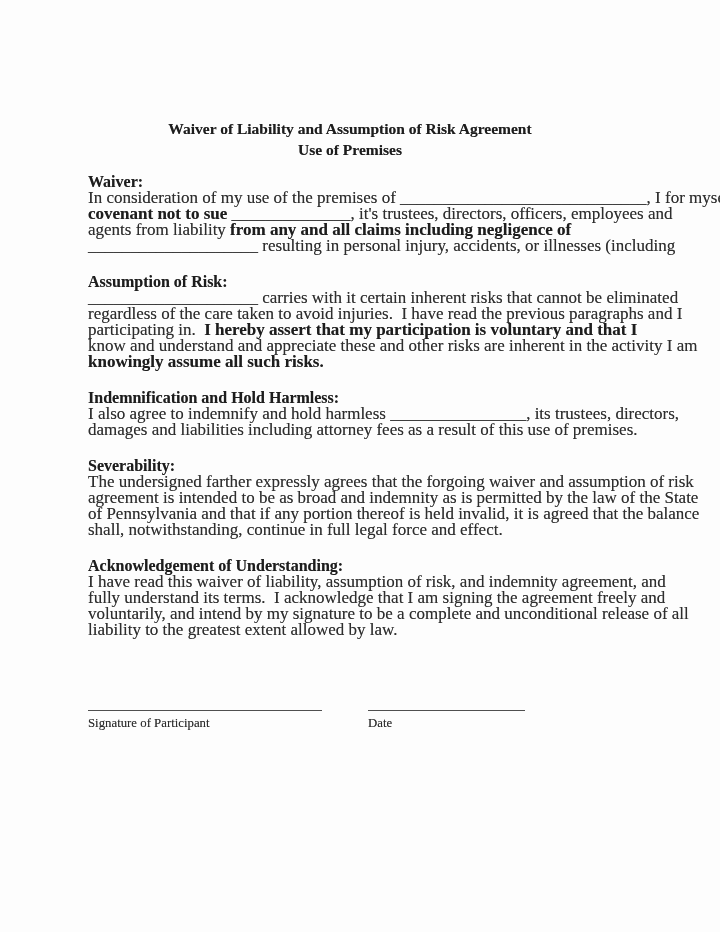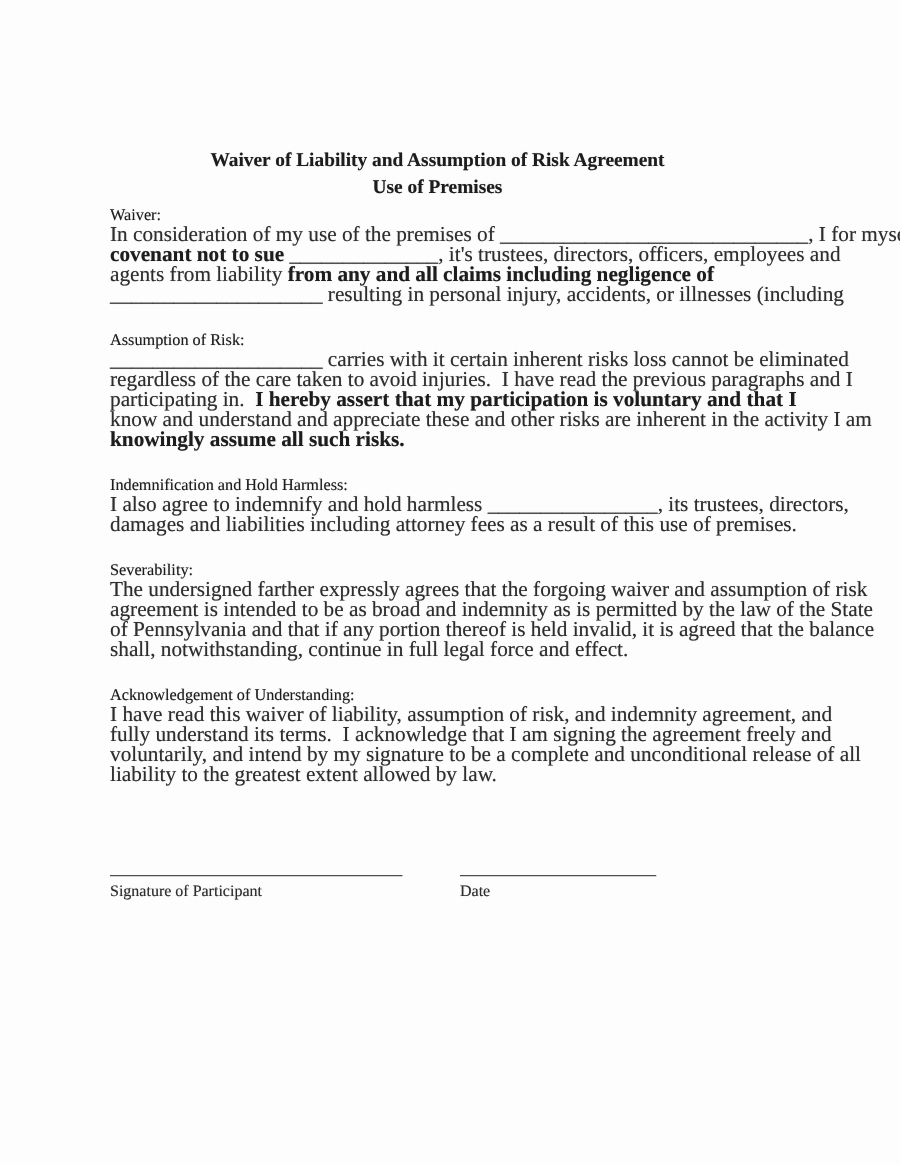--- a/index.html
+++ b/index.html
@@ -23,28 +23,28 @@
     width: 540px;
     text-shadow: 0 0 0.6px rgba(55,55,55,0.55);
   }
   .title {
     width: 524px;
     text-align: center;
     font-weight: bold;
     font-size: 15.5px;
     line-height: 21px;
     color: #1d1d1d;
-    margin-bottom: 4px;
+    margin-bottom: 14px;
   }
   .section {
     margin-bottom: 20px;
   }
   .heading {
-    font-weight: normal;
-    font-size: 13px;
+    font-weight: bold;
+    font-size: 16px;
     line-height: 16px;
     color: #1d1d1d;
     white-space: pre;
   }
   .line {
     font-size: 17px;
     line-height: 16px;
     white-space: pre;
   }
   .line .b {
@@ -82,21 +82,21 @@
     <div id="sections">
         <section class="section">
           <div class="heading">Waiver:</div>
           <div class="line"><span>In consideration of my use of the premises of </span><span>_____________________________</span><span>, I for myself,</span></div>
           <div class="line"><span class="b">covenant not to sue</span><span> </span><span>______________</span><span>, it's trustees, directors, officers, employees and</span></div>
           <div class="line"><span>agents from liability </span><span class="b">from any and all claims including negligence of</span></div>
           <div class="line"><span>____________________</span><span> resulting in personal injury, accidents, or illnesses (including</span></div>
         </section>
         <section class="section">
           <div class="heading">Assumption of Risk:</div>
-          <div class="line"><span>____________________</span><span> carries with it certain inherent risks loss cannot be eliminated</span></div>
+          <div class="line"><span>____________________</span><span> carries with it certain inherent risks that cannot be eliminated</span></div>
           <div class="line"><span>regardless of the care taken to avoid injuries.  I have read the previous paragraphs and I</span></div>
           <div class="line"><span>participating in.  </span><span class="b">I hereby assert that my participation is voluntary and that I</span></div>
           <div class="line"><span>know and understand and appreciate these and other risks are inherent in the activity I am</span></div>
           <div class="line"><span class="b">knowingly assume all such risks.</span></div>
         </section>
         <section class="section">
           <div class="heading">Indemnification and Hold Harmless:</div>
           <div class="line"><span>I also agree to indemnify and hold harmless </span><span>________________</span><span>, its trustees, directors,</span></div>
           <div class="line"><span>damages and liabilities including attorney fees as a result of this use of premises.</span></div>
         </section>

